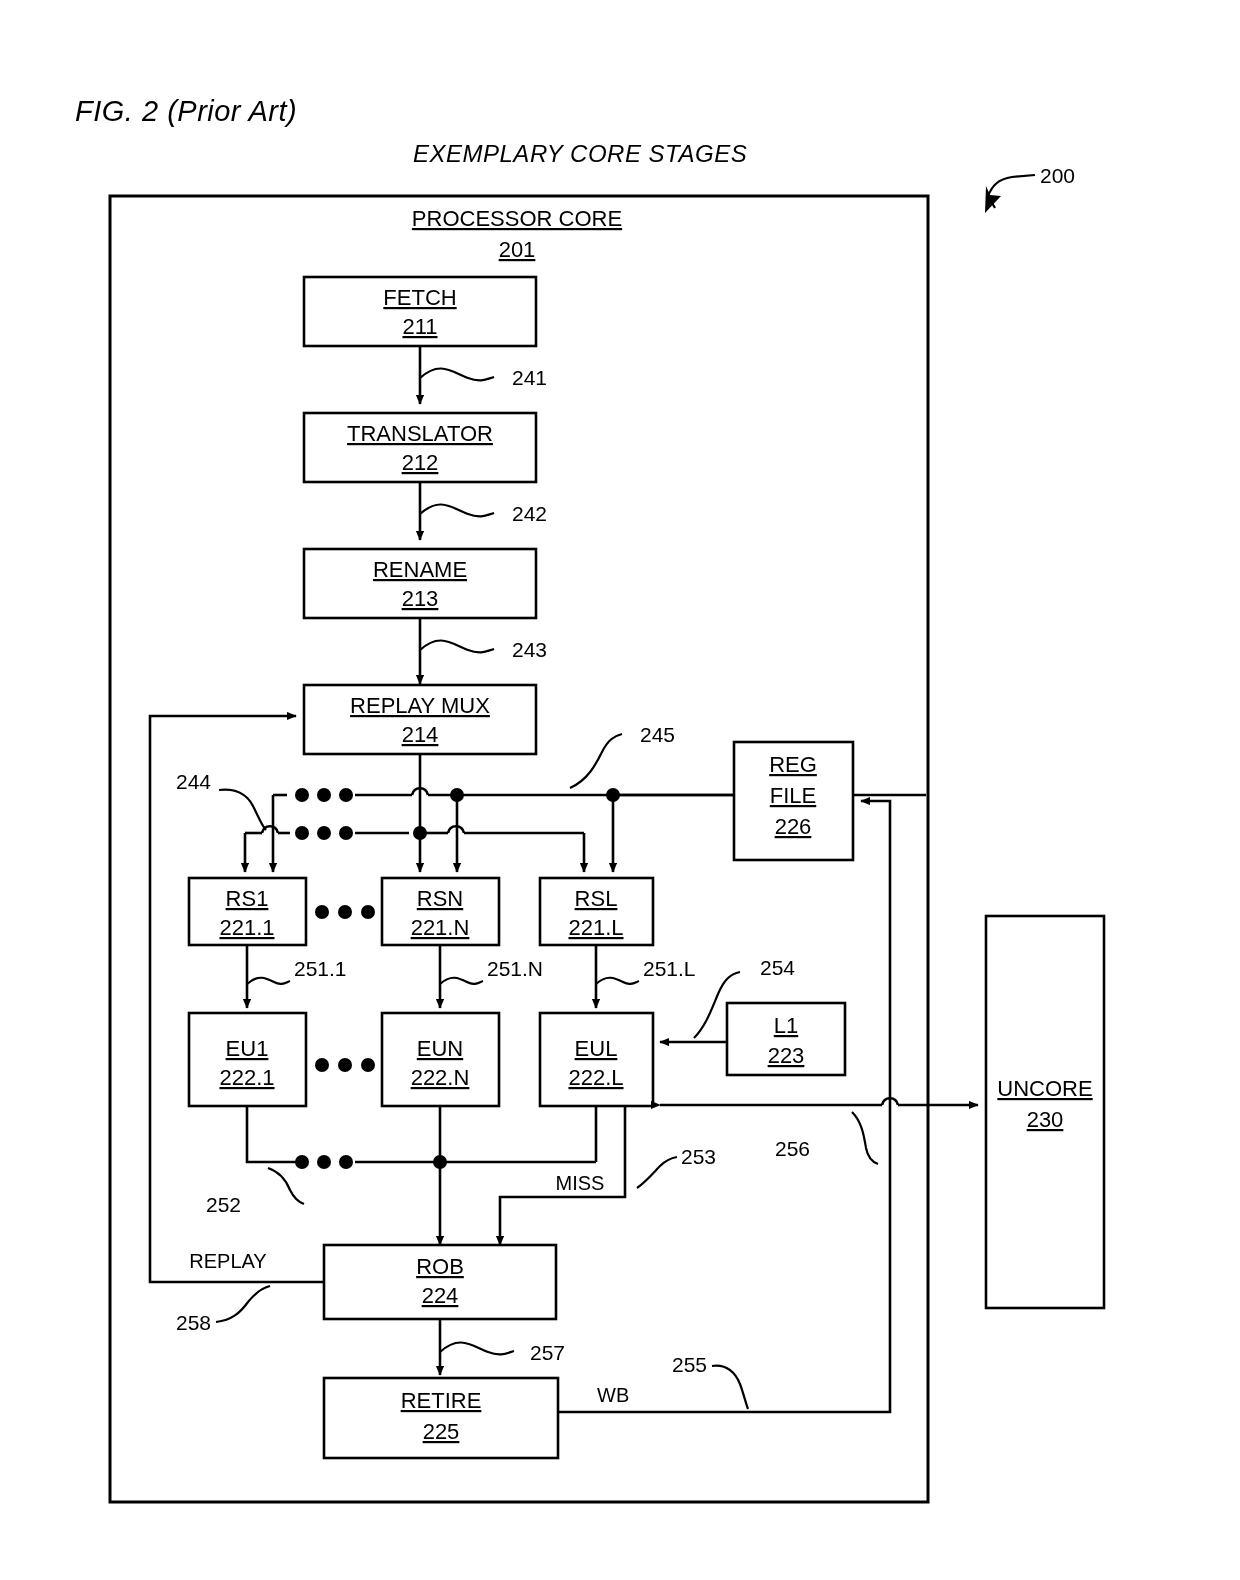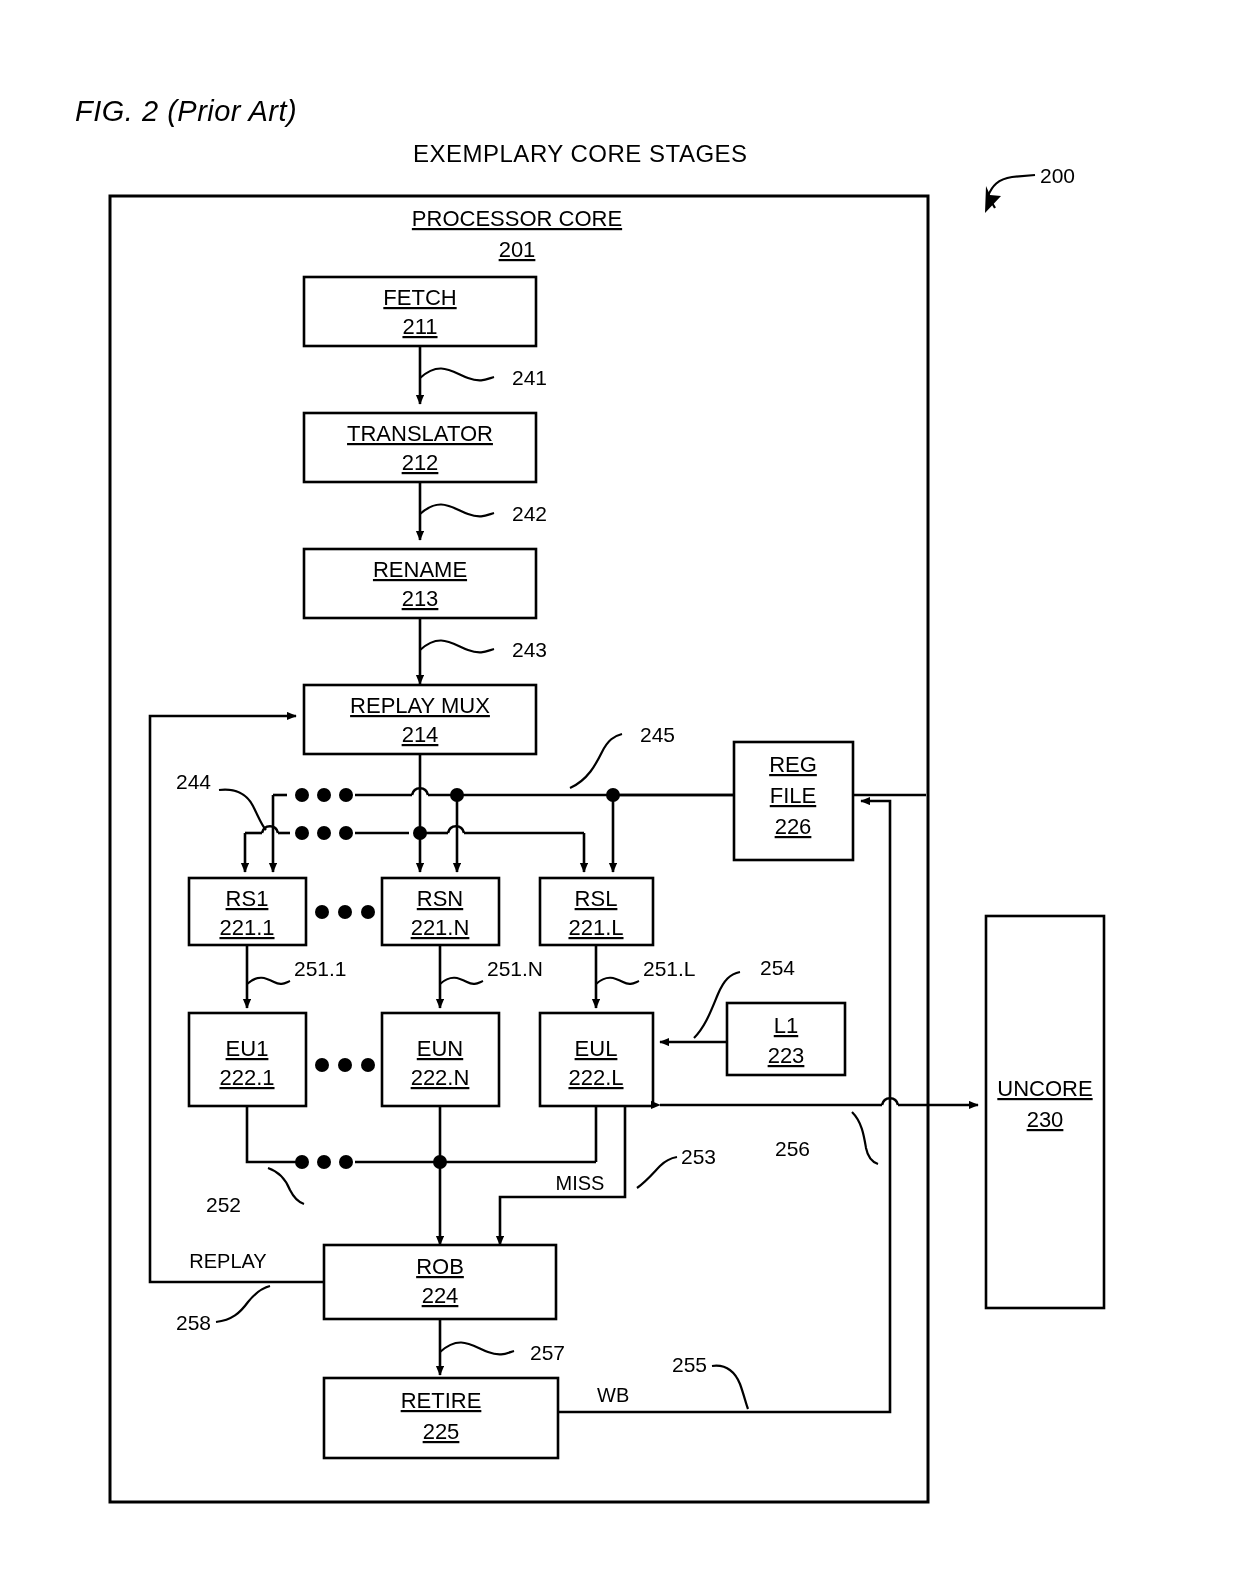--- a/index.html
+++ b/index.html
@@ -1,21 +1,21 @@
 <!DOCTYPE html>
 <html><head>
 <meta charset="utf-8">
 <style>
   html,body{margin:0;padding:0;background:#ffffff;}
   body{width:1240px;height:1580px;position:relative;
        font-family:"Liberation Sans",sans-serif;color:#000;}
   #fig{position:absolute;left:0;top:0;width:1240px;height:1512px;}
   .figtitle{position:absolute;left:75px;top:95px;font-size:29px;font-style:italic;
             font-weight:400;letter-spacing:.5px;white-space:nowrap;}
-  .subtitle{position:absolute;left:413px;top:140px;font-size:24px;
+  .subtitle{position:absolute;left:413px;top:140px;font-size:24px;font-style:italic;
             letter-spacing:.5px;white-space:nowrap;}
   svg{position:absolute;left:0;top:0;width:1240px;height:1580px;overflow:visible;}
   .bx{fill:#fff;stroke:#000;stroke-width:2.6;}
   .coreframe{fill:#fff;stroke:#000;stroke-width:3;}
   .ln{stroke:#000;stroke-width:2.6;fill:none;}
   .lead{stroke:#000;stroke-width:2.2;fill:none;}
   .dot{fill:#000;}
   .t{font-family:"Liberation Sans",sans-serif;font-size:22px;text-anchor:middle;
      fill:#000;dominant-baseline:middle;}
   .lbl{font-family:"Liberation Sans",sans-serif;font-size:21px;fill:#000;}

